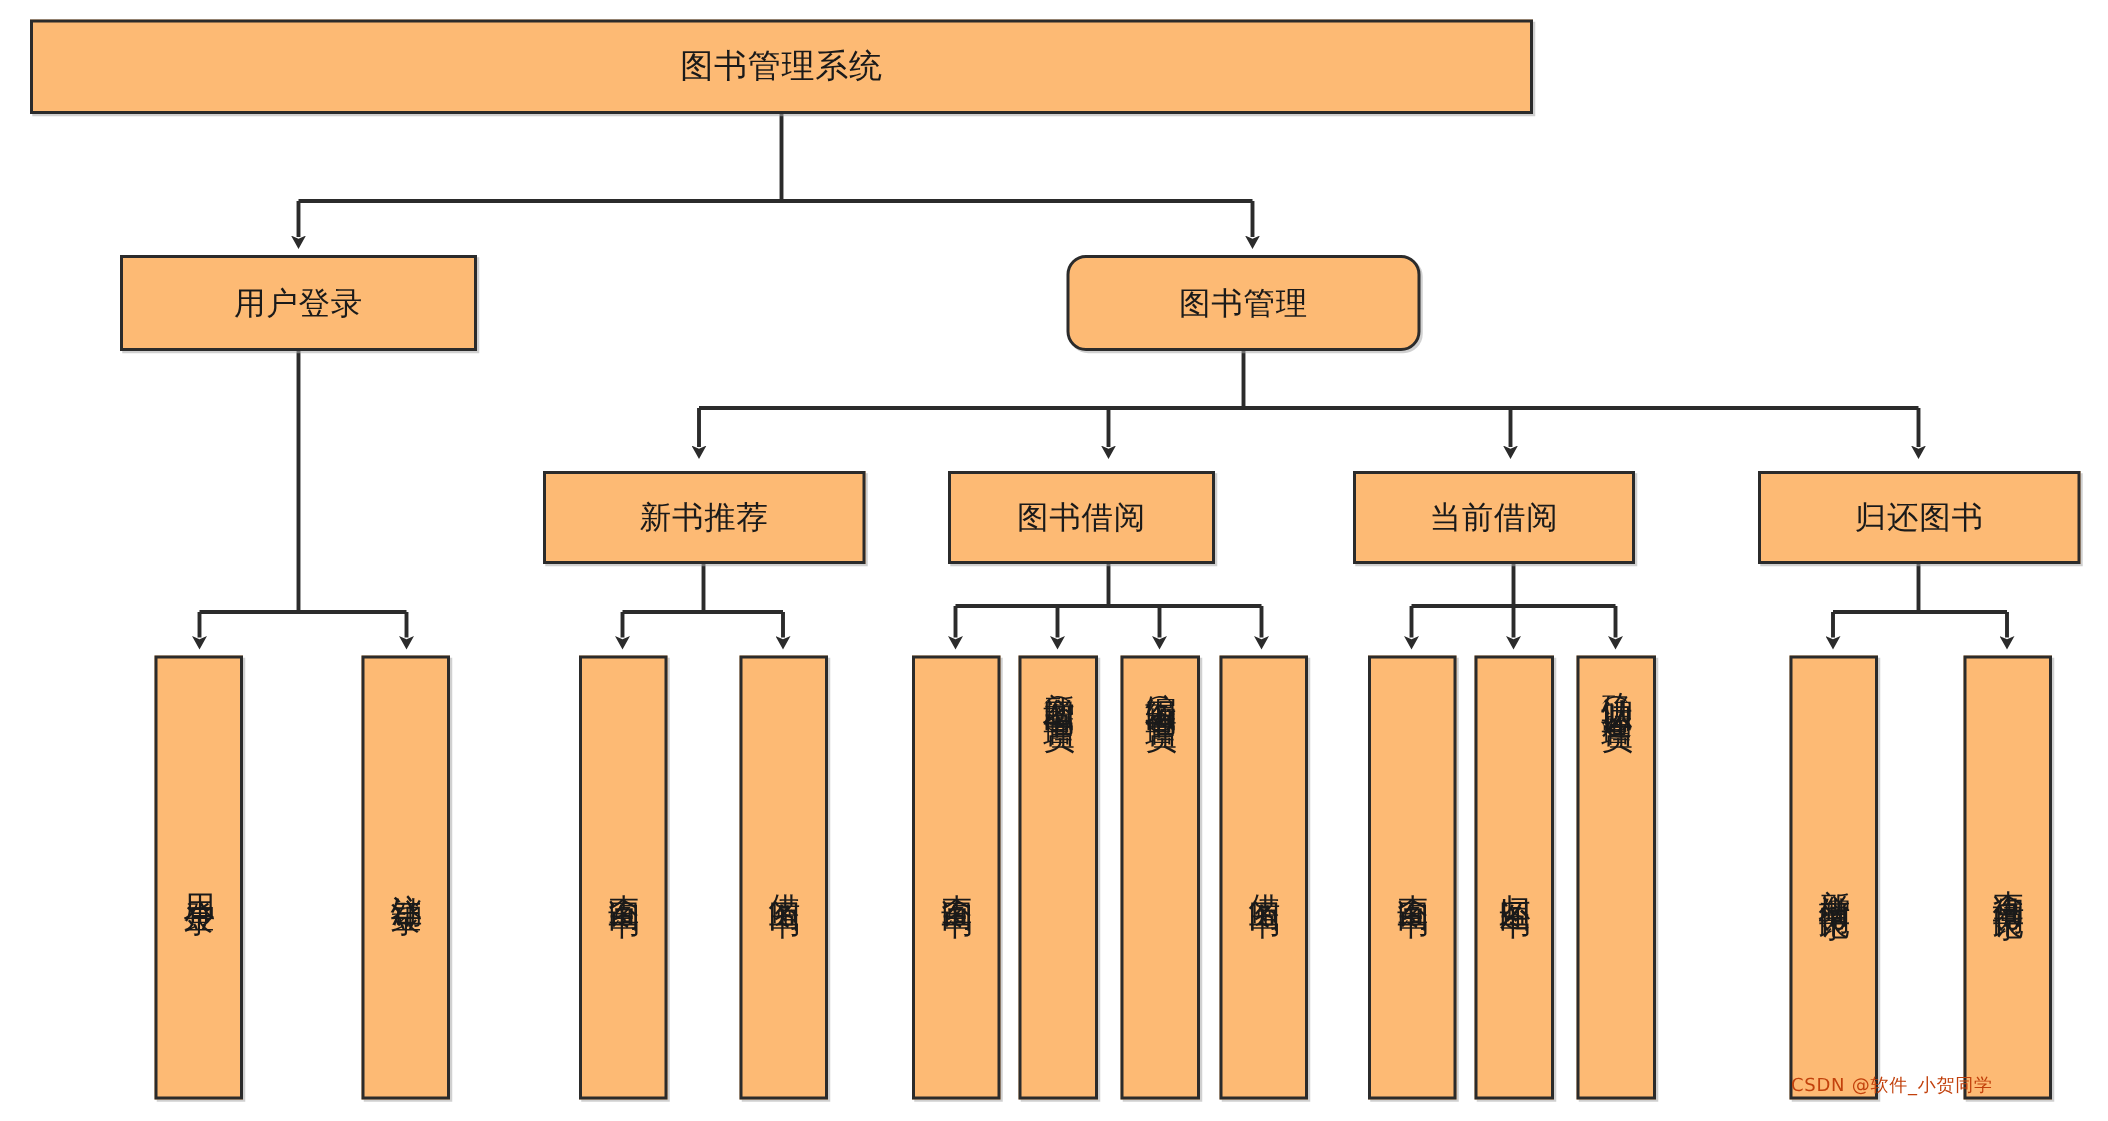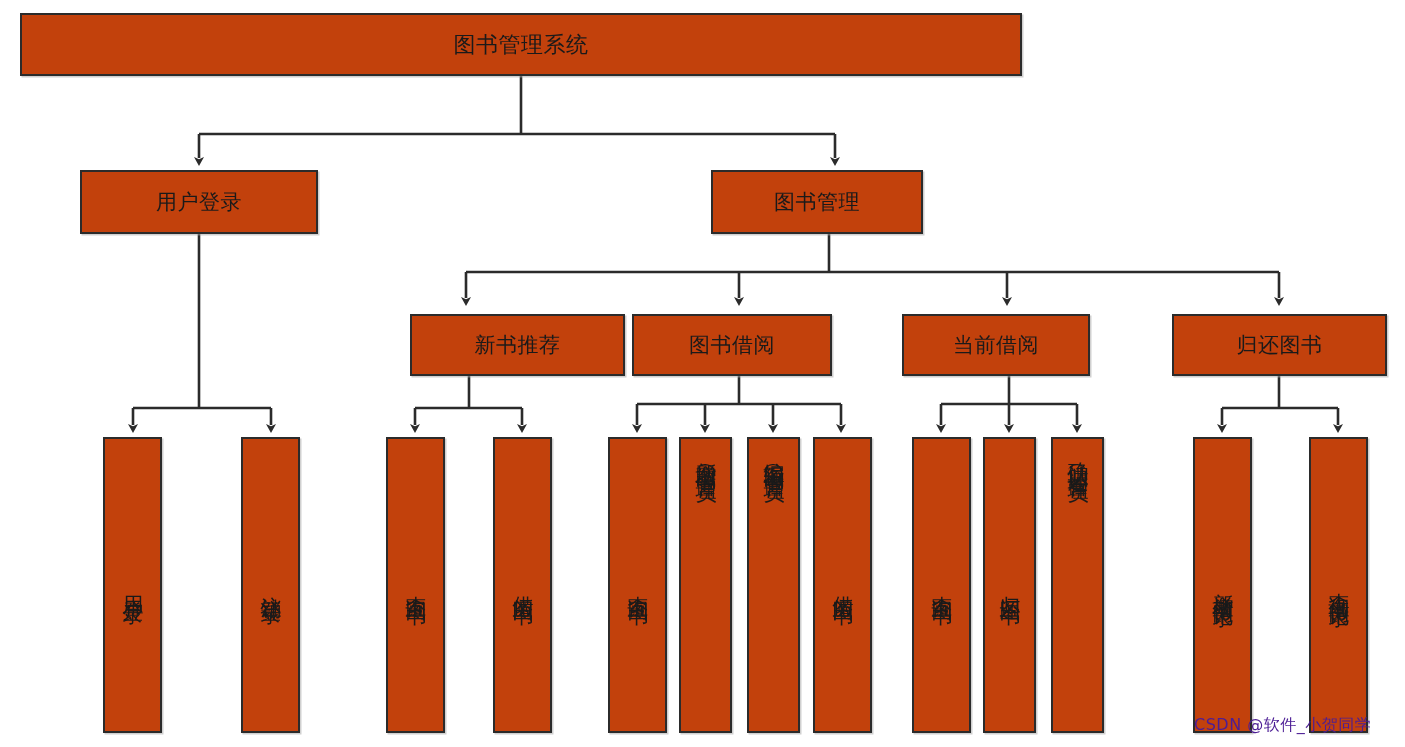--- a/index.html
+++ b/index.html
@@ -22,21 +22,21 @@
     position: absolute;
     left: 0;
     top: 0;
     width: 1405px;
     height: 747px;
     pointer-events: none;
   }
   .node {
     position: absolute;
     box-sizing: border-box;
-    background: #c2410c;
+    background: #fdba74;
     border: 2.5px solid #2b2b2b;
     display: flex;
     align-items: center;
     justify-content: center;
     color: #1a1a1a;
     box-shadow: 1.5px 1.5px 0 rgba(170,170,170,0.55);
   }
   .node .label {
     display: block;
     text-align: center;
@@ -63,22 +63,22 @@
     letter-spacing: 3px;
     white-space: nowrap;
   }
   
   .node.v.center {
     align-items: center;
     padding-top: 0;
   }
   .watermark {
     position: absolute;
-    color: #4c1d95;
-    font-size: 16px;
+    color: #c2410c;
+    font-size: 12px;
     letter-spacing: 0.5px;
     white-space: nowrap;
     user-select: none;
   }
 </style>
 </head>
 <body>
 
 <div id="canvas">
 
@@ -133,29 +133,29 @@
   </svg>
 
   <div class="node h root" style="left:20px; top:13px; width:1002px; height:63px;">
     <span class="label">图书管理系统</span>
   </div>
 
   <div class="node h" style="left:80px; top:170px; width:238px; height:64px;">
     <span class="label">用户登录</span>
   </div>
 
-  <div class="node h" style="left:711px; top:170px; width:212px; height:64px;">
+  <div class="node h" style="left:711px; top:170px; width:236px; height:64px;border-radius:13px;">
     <span class="label">图书管理</span>
   </div>
 
-  <div class="node h" style="left:362px; top:314px; width:215px; height:62px;margin-left:48px;">
+  <div class="node h" style="left:362px; top:314px; width:215px; height:62px;">
     <span class="label">新书推荐</span>
   </div>
 
-  <div class="node h" style="left:632px; top:314px; width:200px; height:62px;">
+  <div class="node h" style="left:632px; top:314px; width:178px; height:62px;">
     <span class="label">图书借阅</span>
   </div>
 
   <div class="node h" style="left:902px; top:314px; width:188px; height:62px;">
     <span class="label">当前借阅</span>
   </div>
 
   <div class="node h" style="left:1172px; top:314px; width:215px; height:62px;">
     <span class="label">归还图书</span>
   </div>

